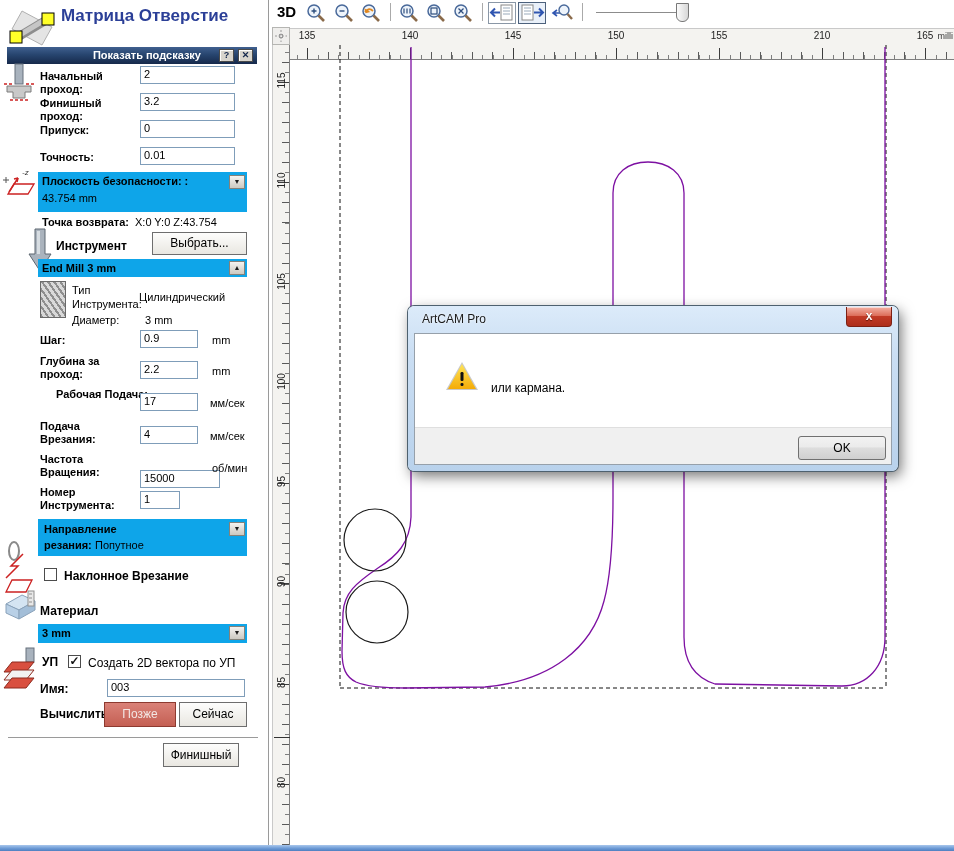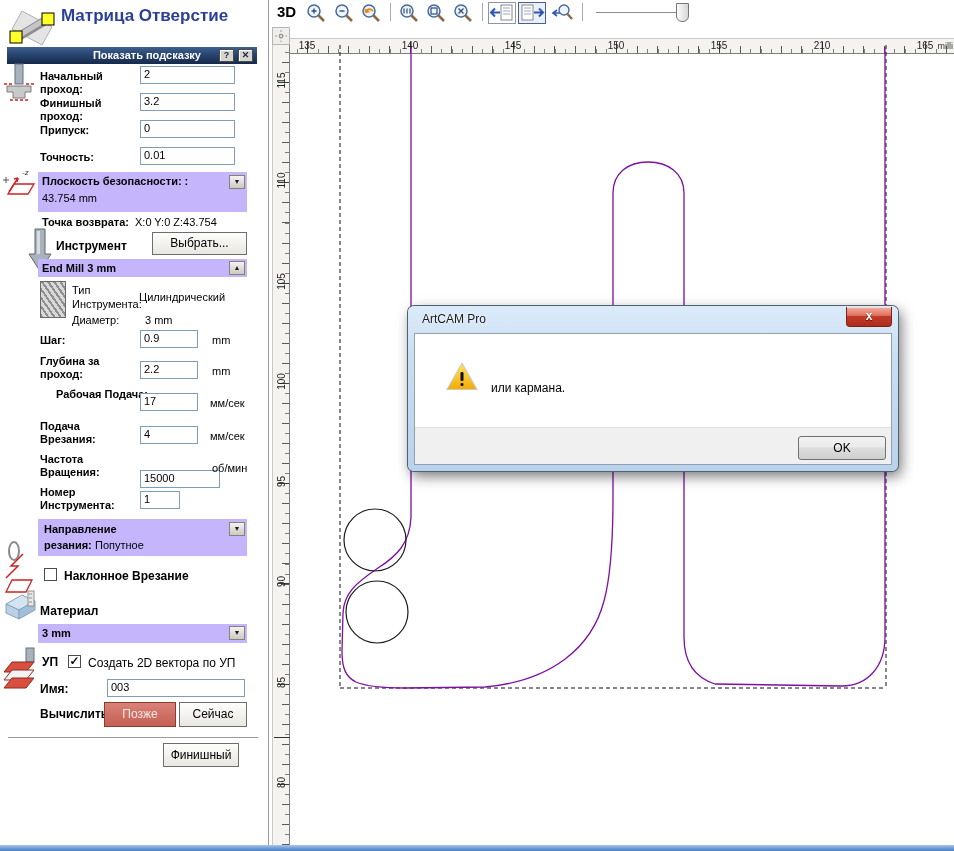--- a/index.html
+++ b/index.html
@@ -13,37 +13,37 @@
   .panel-title { font-size:17px; font-weight:bold; color:#2b3f97; white-space:nowrap; }
   .hdrbar { background:linear-gradient(180deg,#40608f 0%,#27456f 45%,#16294b 100%); color:#fff;
             font-size:11px; font-weight:bold; text-align:right; line-height:17px; }
   .hdrbtn { width:15px; height:13px; background:#d8d5cd; border:1px solid #4a4a4a;
             box-shadow:inset 1px 1px 0 #fdfdfb; font-size:9px; font-weight:bold; color:#12264a;
             text-align:center; line-height:11px; }
   .lbl { font-size:11px; font-weight:bold; line-height:13px; }
   .val { font-size:11px; line-height:13px; }
   .field { border:1px solid #7f9db9; background:#fff; font-size:11px; line-height:15px;
            padding:0 3px; font-family:"Liberation Sans",sans-serif; }
-  .gray { background:#c4b5fd;padding-left:10px; }
+  .gray { background:#0ea5e9;padding-left:10px; }
   .drop { width:16px; height:14px; background:linear-gradient(180deg,#f4f3f0,#ccc9c1);
           border:1px solid #84827a; font-size:7px; color:#1d1d1d; text-align:center; line-height:12px; }
   .btn { background:linear-gradient(180deg,#fdfdfc,#e9e7e1); border:1px solid #6e6e6e;
          font-size:12px; text-align:center; color:#000; }
   .btn-later { background:linear-gradient(180deg,#da8278,#c45f53); border:1px solid #8d3a30;
                color:#f2e7e4; font-size:12px; text-align:center; }
   .cbx { width:13px; height:13px; background:#fff; border:1px solid #4c4c4c; font-size:12px;
          line-height:11px; text-align:center; font-weight:bold; color:#111; }
   .hatch { background:repeating-linear-gradient(55deg,#8f8f8f 0 2px,#d9d9d9 2px 5px); border:1px solid #6a6a6a; }
   .divline { border-top:1px solid #9a9a9a; }
 
   
   #toolbar { left:270px; top:0; width:684px; height:26px; background:#fff; }
   .tbsep { width:1px; height:18px; background:#aaa; top:3px; }
   .tbtn { top:2px; width:24px; height:22px; }
-  #hruler { left:290px; top:38px; width:664px; height:16px; background:#f4f3f0;
+  #hruler { left:290px; top:28px; width:664px; height:32px; background:#f4f3f0;
     border-top:1px solid #c9c9c9; border-bottom:1px solid #7f7f7f;
     background-image:
       repeating-linear-gradient(90deg,#3c3c3c 0 1px,transparent 1px 103px),
       repeating-linear-gradient(90deg,#5a5a5a 0 1px,transparent 1px 20.6px),
       repeating-linear-gradient(90deg,#7e7e7e 0 1px,transparent 1px 10.3px);
     background-size:1400px 11px,1400px 7px,1400px 4px;
     background-position:17px 100%,17px 100%,6.7px 100%;
     background-repeat:no-repeat,no-repeat,no-repeat; }
   #vruler { left:272px; top:45px; width:18px; height:806px; background:#f4f3f0;
     border-left:1px solid #c9c9c9; border-right:1px solid #7f7f7f;

